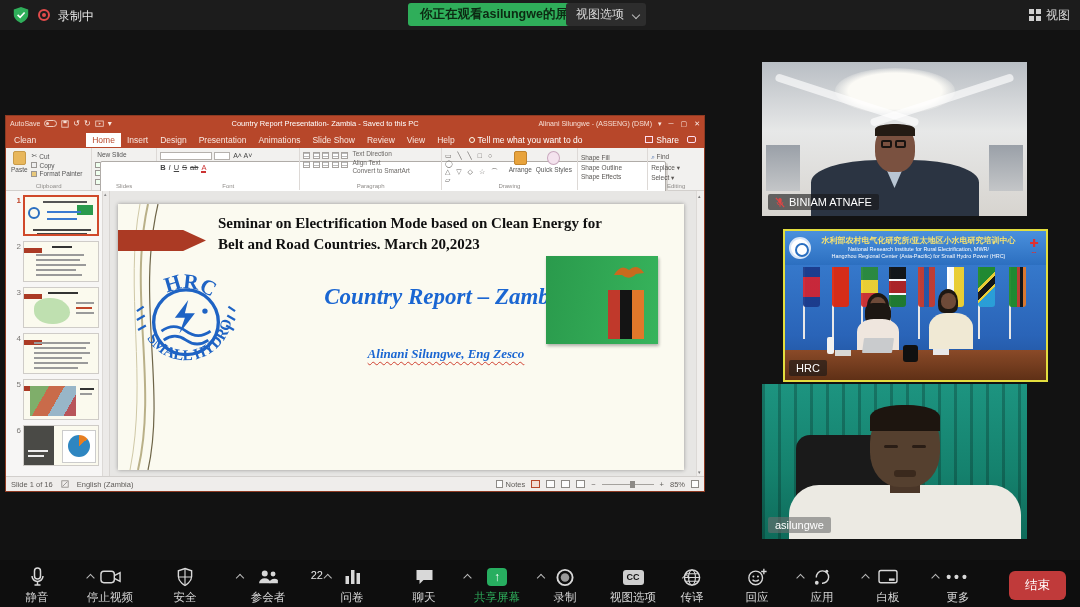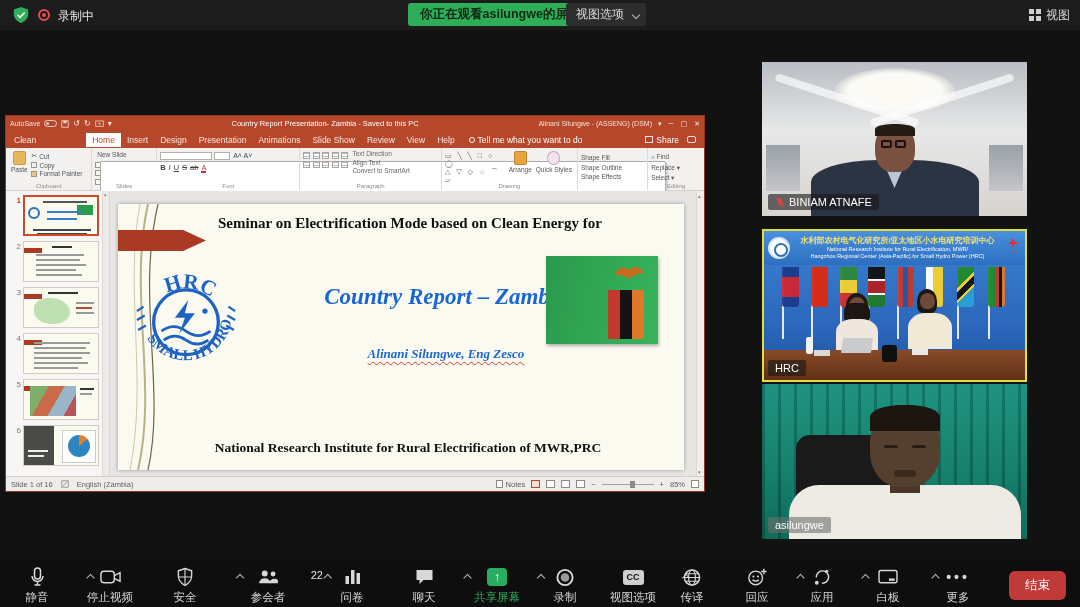--- a/index.html
+++ b/index.html
@@ -93,21 +93,21 @@
   .st-left { display:flex; gap:8px; align-items:center; }
   .st-right { margin-left:auto; display:flex; gap:6px; align-items:center; }
   .vicon { width:9px; height:8px; border:1px solid #8d8a86; background:#fdfdfd; }
   .vicon.on { border-color:#b7472a; background:#f3ddd4; }
   .ztrack { width:52px; height:1px; background:#a5a29e; position:relative; }
   .zknob { position:absolute; left:28px; top:-3px; width:5px; height:7px; background:#8d8a86; }
 
   
   .vid { position:absolute; left:762px; width:265px; background:#000; overflow:hidden; }
   .v1 { top:62px; height:154px; }
-  .v2 { top:229px; height:153px; border:2px solid #e3de3e; }
+  .v2 { top:229px; height:153px; border:2px solid #e3de3e;margin-left:21px; }
   .v3 { top:384px; height:155px; }
   .namechip { position:absolute; left:6px; bottom:6px; background:rgba(25,25,25,.62); color:#fff; font-size:11px; padding:2px 7px; border-radius:2px; display:flex; align-items:center; gap:4px; z-index:5; }
 
   .v1scene { position:absolute; inset:0; background:linear-gradient(180deg,#b9bec4 0%,#e7e8e8 45%,#d7d4cf 100%); }
   .v1light { position:absolute; left:50%; top:4%; transform:translateX(-50%); width:120px; height:46px; background:radial-gradient(ellipse at center,#fbfaf5 0 55%,rgba(250,250,245,0) 75%); border-radius:50%; }
   .v1beam { position:absolute; width:150px; height:8px; background:rgba(255,255,255,.65); border-radius:4px; }
   .v1win { position:absolute; top:54%; width:34px; height:46px; background:linear-gradient(#9aa0a8,#c4c6c8); }
   .person { position:absolute; }
   .head { background:#7a5140; border-radius:46% 46% 42% 42%; position:relative; }
   .hair { position:absolute; left:0; right:0; top:0; border-radius:46% 46% 0 0; background:#241b14; }
@@ -413,20 +413,21 @@
     <div class="slidearea">
       <div class="slide">
         <svg class="deco" viewBox="0 0 80 266">
           <path d="M30 0 C 10 90, 40 180, 20 266" stroke="#b9b088" stroke-width="2" fill="none"></path>
           <path d="M40 0 C 18 95, 48 185, 30 266" stroke="#6e6548" stroke-width="1.2" fill="none"></path>
           <path d="M22 0 C 6 85, 30 175, 12 266" stroke="#cfc8a6" stroke-width="1" fill="none"></path>
         </svg>
         <span class="sarrow"></span>
         <div class="stitle">
           <div>Seminar on Electrification Mode based on Clean Energy for</div>
+          <div>Belt and Road Countries. March 20,2023</div>
         </div>
         <svg class="logo" width="112" height="116" viewBox="0 0 100 104">
           <defs>
             <path id="arcT" d="M 16,48 A 36,36 0 0 1 84,48"></path>
             <path id="arcB" d="M 10,56 A 41,41 0 0 0 90,56"></path>
           </defs>
           <circle cx="50" cy="54" r="29" fill="none" stroke="#1e63c4" stroke-width="3"></circle>
           <path d="M28 62 q 11,-8 22,0 t 22,0" stroke="#1e63c4" stroke-width="2.5" fill="none"></path>
           <path d="M30 70 q 10,-7 20,0 t 20,0" stroke="#1e63c4" stroke-width="2.5" fill="none"></path>
           <path d="M52 34 l -12 16 h 9 l -5 14 14 -18 h -9 z" fill="#1e63c4"></path>
@@ -442,21 +443,20 @@
           <svg style="position:absolute;right:12px;top:5px" width="34" height="24" viewBox="0 0 34 24">
             <path d="M2 14 Q 9 2 17 9 Q 25 2 32 12 L 24 13 Q 17 20 10 14 Z" fill="#c96a1e"></path>
           </svg>
           <span class="stripes">
               <i class="st-r"></i>
               <i class="st-b"></i>
               <i class="st-o"></i>
             </span>
         </div>
         <div class="footer">
-          <div>National Research Institute for Rural Electrification of MWR,PRC</div>
         </div>
       </div>
       <span class="sscroll">
           <i style="top:2px">▴</i>
           <i style="bottom:2px">▾</i>
         </span>
     </div>
   </div>
 
   <div class="ppt-status">

